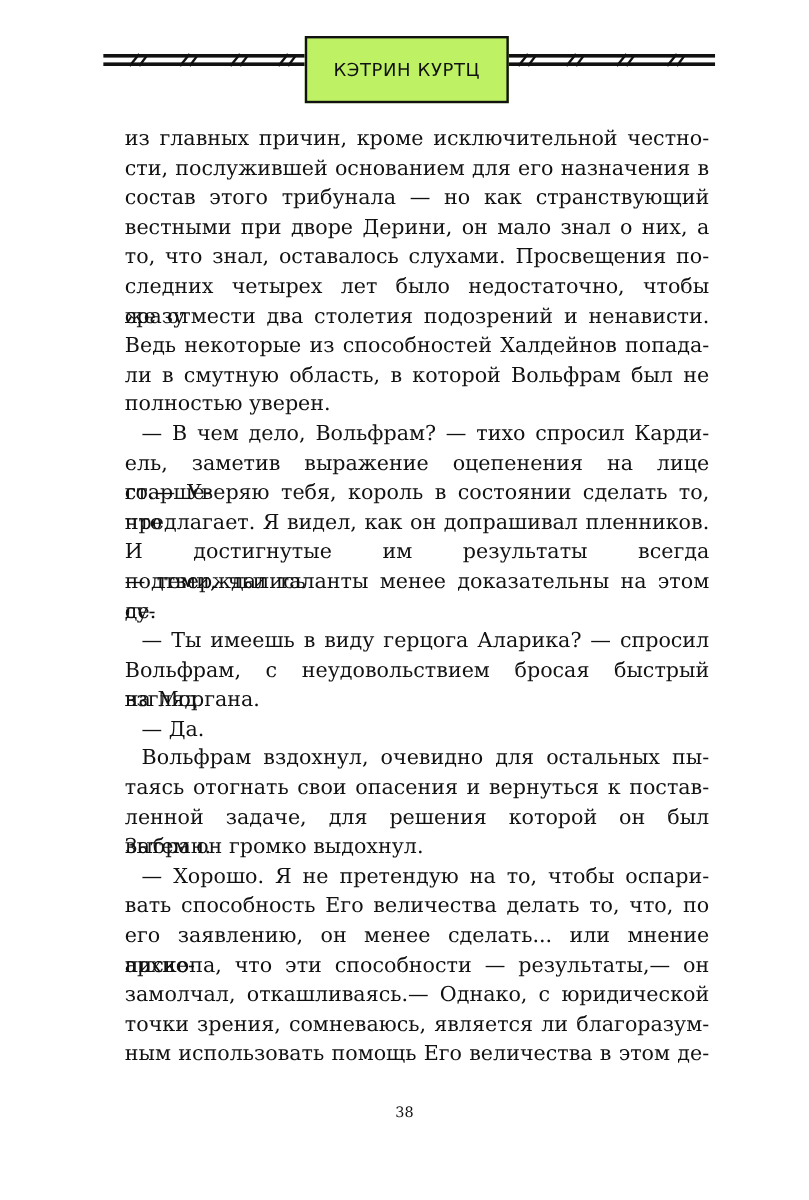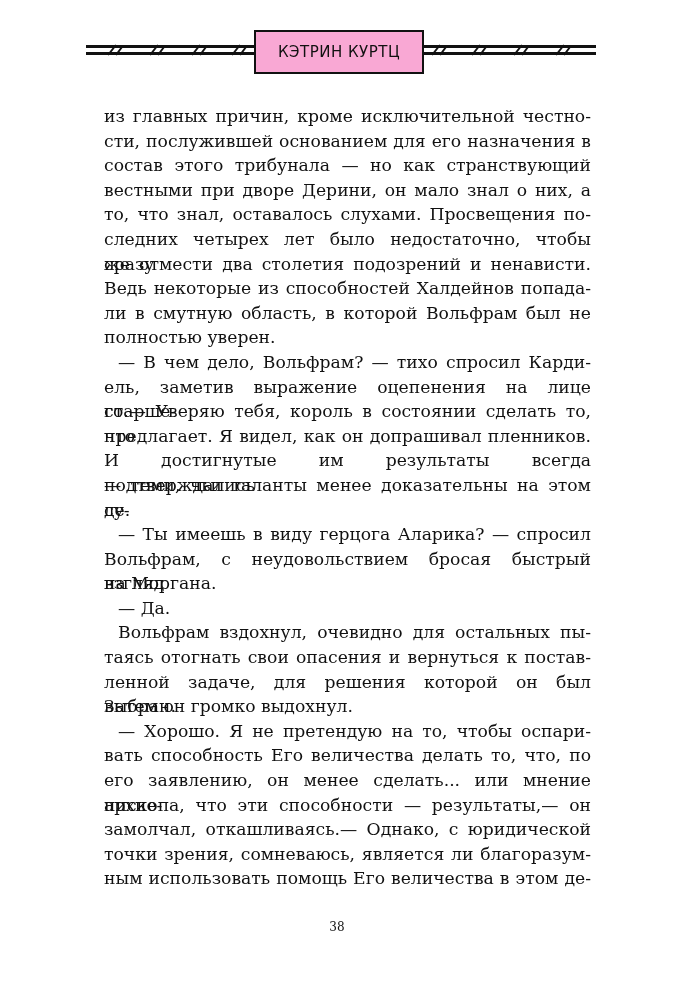--- a/index.html
+++ b/index.html
@@ -1,21 +1,21 @@
 <!DOCTYPE html>
 <html><head>
 <meta charset="utf-8">
 <style>
   html, body { margin:0; padding:0; }
   body { width:674px; height:1000px; background:#ffffff; position:relative; overflow:hidden; font-family:"DejaVu Serif", serif; color:#111; }
   .header { position:absolute; top:30px; left:86px; width:510px; height:40px; }
   .rope { position:absolute; top:13px; height:14px; }
   .rope.left { left:0; width:168px; }
   .rope.right { left:338px; width:172px; }
-  .title-box { position:absolute; left:168px; top:0; width:170px; height:44px; border:2px solid #111; box-sizing:border-box; background:#f9a8d4; display:flex; align-items:center; justify-content:center; font-family:"DejaVu Sans", sans-serif; font-size:15px; letter-spacing:0.5px; color:#111; }
+  .title-box { position:absolute; left:168px; top:0; width:170px; height:56px; border:2px solid #111; box-sizing:border-box; background:#bef264; display:flex; align-items:center; justify-content:center; font-family:"DejaVu Sans", sans-serif; font-size:15px; letter-spacing:0.5px; color:#111; }
   .text { position:absolute; left:104px; top:104px; width:487px; }
   .line { height:24.6px; line-height:24.6px; font-size:17.2px; text-align:justify; text-align-last:justify; white-space:nowrap; overflow:visible; }
   .line.last { text-align-last:left; }
   .line span { display:inline-block; width:100%; text-align:justify; text-align-last:justify; white-space:normal; }
   .line.last span { text-align-last:left; }
   .line.indent span { padding-left:14px; box-sizing:border-box; }
   .pagenum { position:absolute; top:920px; left:0; width:674px; text-align:center; font-size:12px; }
 </style>
 </head>
 <body>

